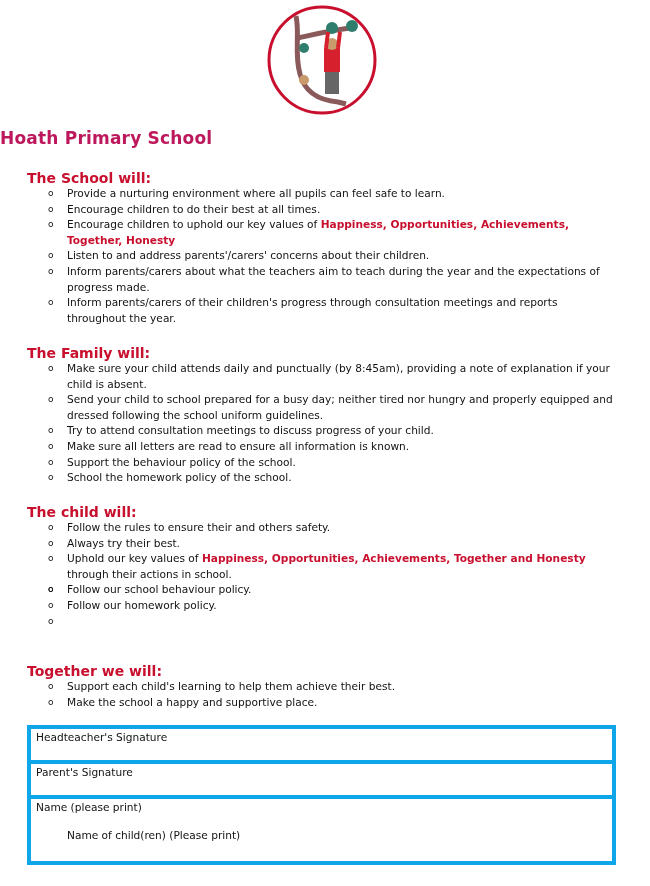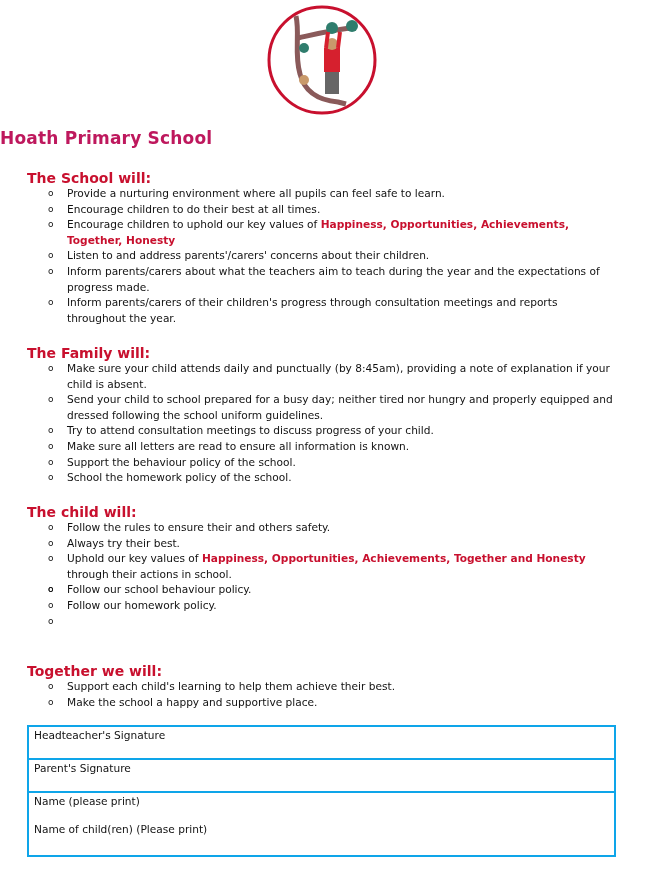--- a/index.html
+++ b/index.html
@@ -9,25 +9,25 @@
   .title { position: absolute; left: 0; width: 544px; top: 128px; text-align: left;
            font-size: 17px; font-weight: bold; color: #be185d; letter-spacing: 0.2px; }
   .section { position: absolute; left: 27px; width: 590px; }
   .section h2 { margin: 0; font-size: 14px; font-weight: bold; color: #c8102e; line-height: 16px; }
   .section ul { list-style: none; margin: 0; padding: 0; }
   .section li { position: relative; padding-left: 40px; font-size: 10.6px; line-height: 15.6px; }
   .section li .bullet { position: absolute; left: 21px; top: 0; font-size: 9px; }
   .hl { color: #c8102e; font-weight: bold; }
   .sig-table { position: absolute; left: 27px; top: 725px; width: 589px;
                border: 1px solid #111; border-collapse: collapse; }
-  .sig-table td { border: 2px solid #0ea5e9; font-size: 10.6px; vertical-align: top;
+  .sig-table td { border: 4px solid #0ea5e9; font-size: 10.6px; vertical-align: top;
                   padding: 2px 5px; }
   .r1 td, .r2 td { height: 27px; }
   .r3 td { height: 58px; }
-  .r3 .line2 { display: block; margin-top: 16px; }
+  .r3 .line2 { display: block; margin-top: 16px; margin-left: 31px; }
 </style>
 </head>
 <body>
 
 <svg class="logo" viewBox="0 0 112 112">
   <circle cx="56" cy="56" r="53" fill="#fff" stroke="#c8102e" stroke-width="3"></circle>
   <path d="M30 12 C34 30 28 50 34 70 C38 86 50 96 72 98 L80 100" stroke="#8a5a5a" stroke-width="5" fill="none"></path>
   <path d="M32 34 C50 30 66 26 84 24" stroke="#8a5a5a" stroke-width="5" fill="none"></path>
   <circle cx="86" cy="22" r="6" fill="#2f7d6d"></circle>
   <circle cx="66" cy="24" r="6" fill="#2f7d6d"></circle>

